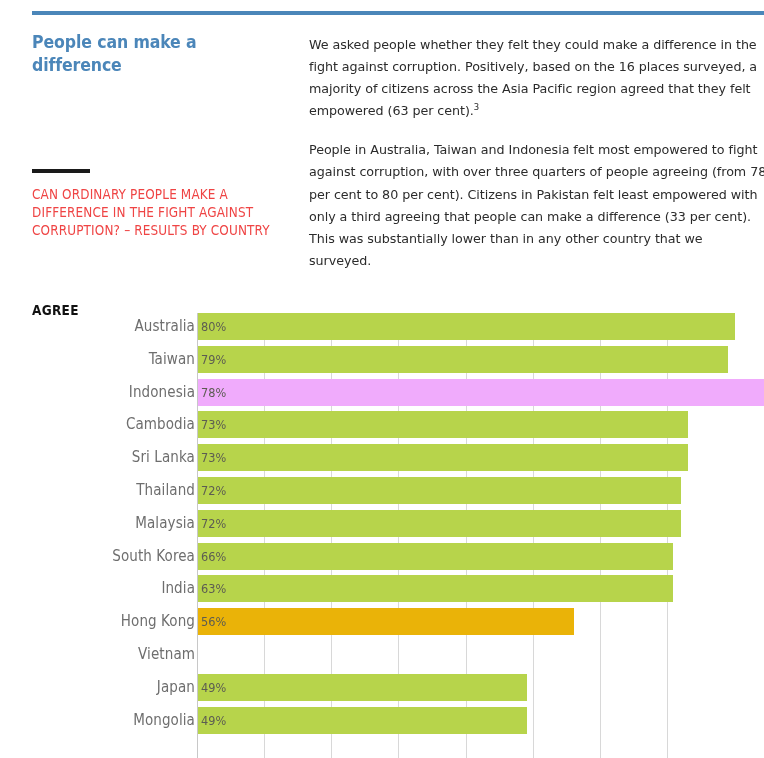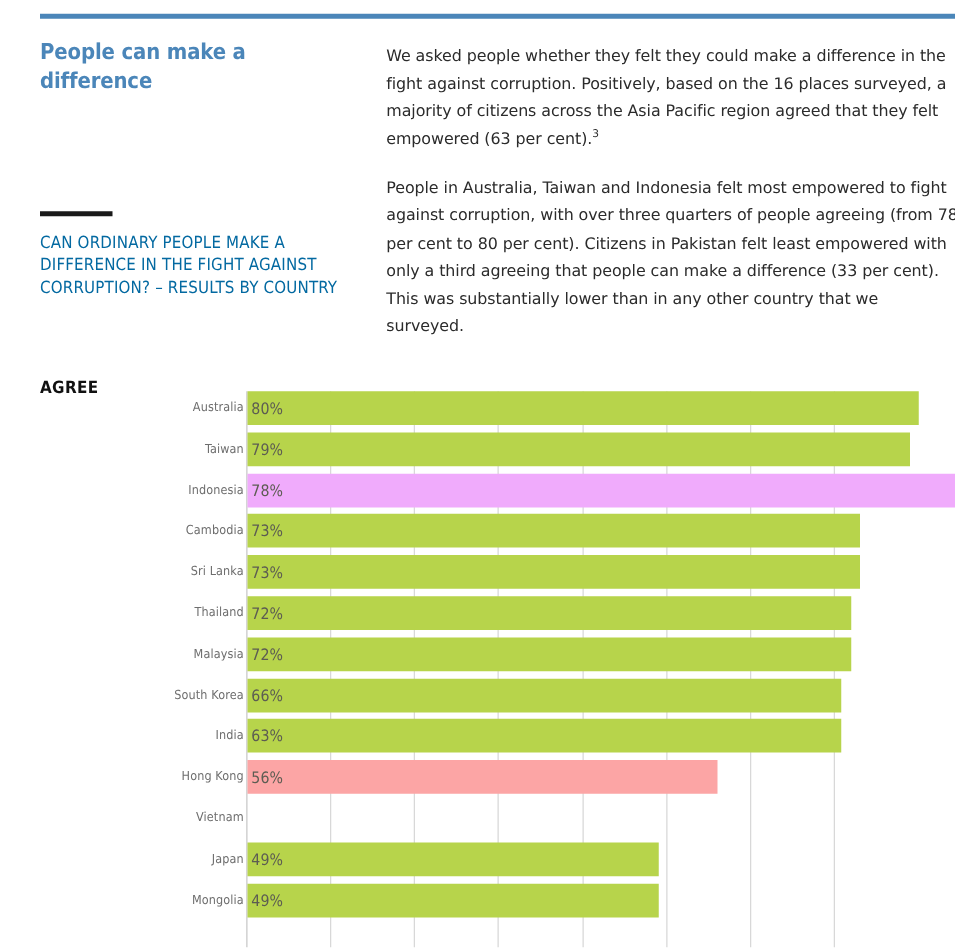--- a/index.html
+++ b/index.html
@@ -58,21 +58,21 @@
   }
 
   .caption {
     position: absolute;
     left: 16px;
     top: 186px;
     width: 250px;
     font-family: "DejaVu Sans Condensed", "Liberation Sans Narrow", "Liberation Sans", sans-serif;
     font-size: 13.4px;
     line-height: 1.33;
-    color: #0369a1;
+    color: #ef4444;
     letter-spacing: 0.15px;
   }
 
   
   .body-col {
     position: absolute;
     left: 293px;
     top: 34px;
     width: 458px;
   }
@@ -159,21 +159,21 @@
     height: 32.8px;
   }
 
   .row-label {
     position: absolute;
     right: 585px;          
     top: 0;
     height: 27px;
     line-height: 27px;
     font-family: "DejaVu Sans Condensed", "Liberation Sans Narrow", "Liberation Sans", sans-serif;
-    font-size: 10px;
+    font-size: 15px;
     color: #6e6e6e;
     white-space: nowrap;
     letter-spacing: 0.1px;
   }
 
   .bar {
     position: absolute;
     left: 182px;
     top: 0;
     height: 27px;
@@ -278,21 +278,21 @@
             </div>
           </div>
           <div class="row">
             <div class="row-label">India</div>
             <div class="bar" style="width: 475px; background: rgb(183, 212, 75);">
               <div class="bar-value">63%</div>
             </div>
           </div>
           <div class="row">
             <div class="row-label">Hong Kong</div>
-            <div class="bar" style="width: 376.04px; background: #fca5a5; text-align: center;">
+            <div class="bar" style="width: 376.04px; background: #eab308; text-align: center;">
               <div class="bar-value">56%</div>
             </div>
           </div>
           <div class="row">
             <div class="row-label">Vietnam</div>
           </div>
           <div class="row">
             <div class="row-label">Japan</div>
             <div class="bar" style="width: 329.035px; background: rgb(183, 212, 75);">
               <div class="bar-value">49%</div>

